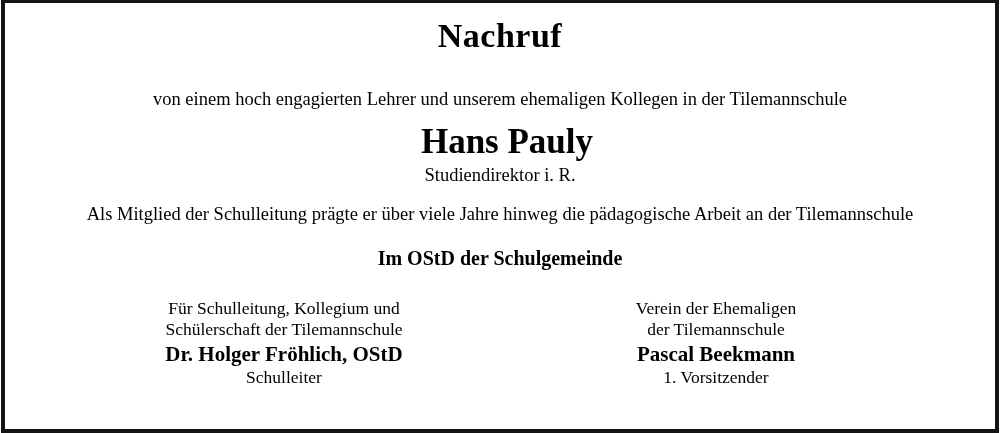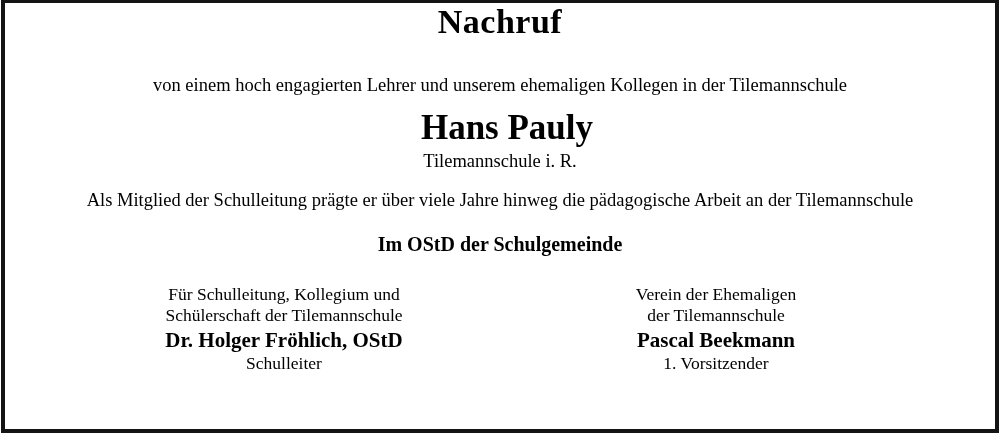--- a/index.html
+++ b/index.html
@@ -24,21 +24,21 @@
     bottom: 0;
     border-top: 3px solid #141414;
     border-bottom: 4px solid #141414;
     border-left: 4px solid #141414;
     border-right: 4px solid #141414;
     box-sizing: border-box;
     text-align: center;
   }
   .title {
     margin: 0;
-    padding-top: 1px;
+    padding-top: 15px;
     font-size: 34px;
     line-height: 36px;
     font-weight: bold;
     letter-spacing: 0.5px;
   }
   .intro {
     margin: 11px 0 0 0;
     font-size: 18.5px;
     line-height: 23px;
   }
@@ -104,21 +104,21 @@
 
     <h1 class="title">Nachruf</h1>
 
     <p class="intro">
       <br>
       <span>von einem hoch engagierten Lehrer und unserem ehemaligen Kollegen in der Tilemannschule</span>
     </p>
 
     <h2 class="deceased-name">Hans Pauly</h2>
 
-    <p class="role">Tilemannschule i. R.</p>
+    <p class="role">Studiendirektor i. R.</p>
 
 
     <p class="body-text">
       <span>Als Mitglied der Schulleitung prägte er über viele Jahre hinweg die pädagogische Arbeit an der Tilemannschule</span><br>
     </p>
 
     <p class="closing">Im OStD der Schulgemeinde</p>
 
     <div class="signatories">
 

